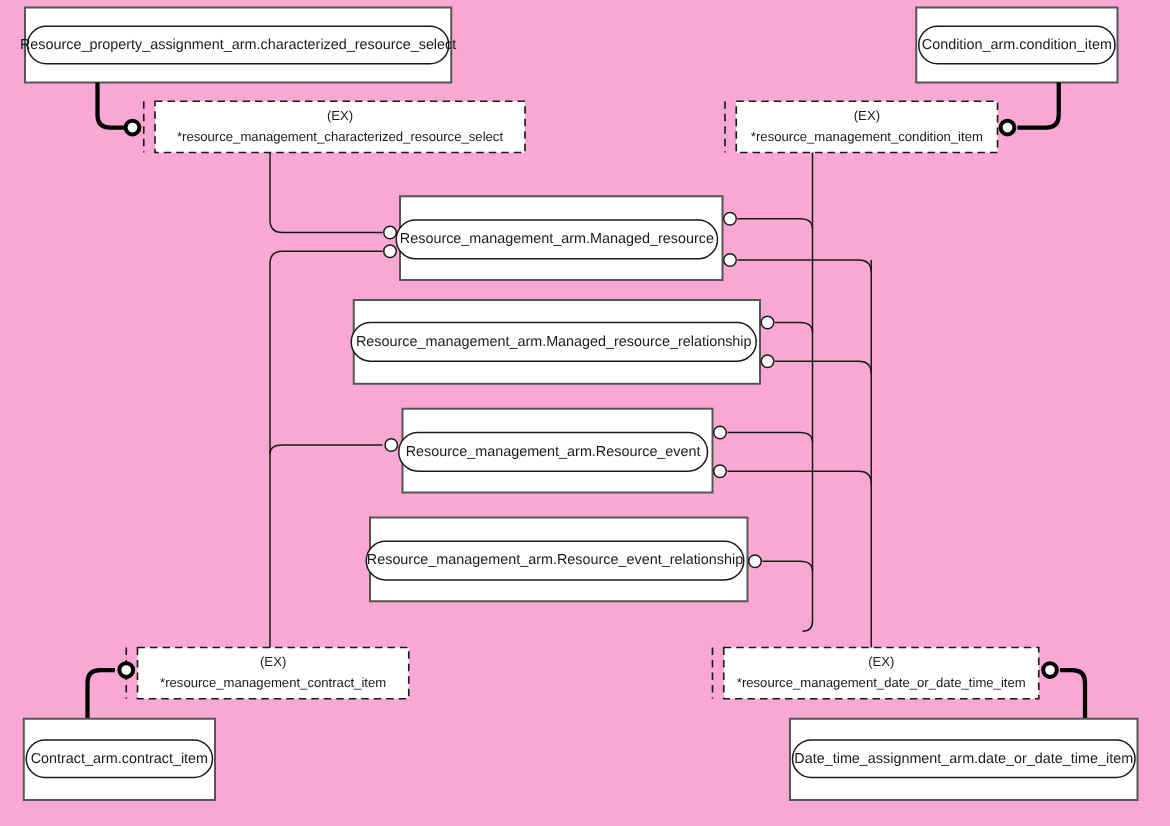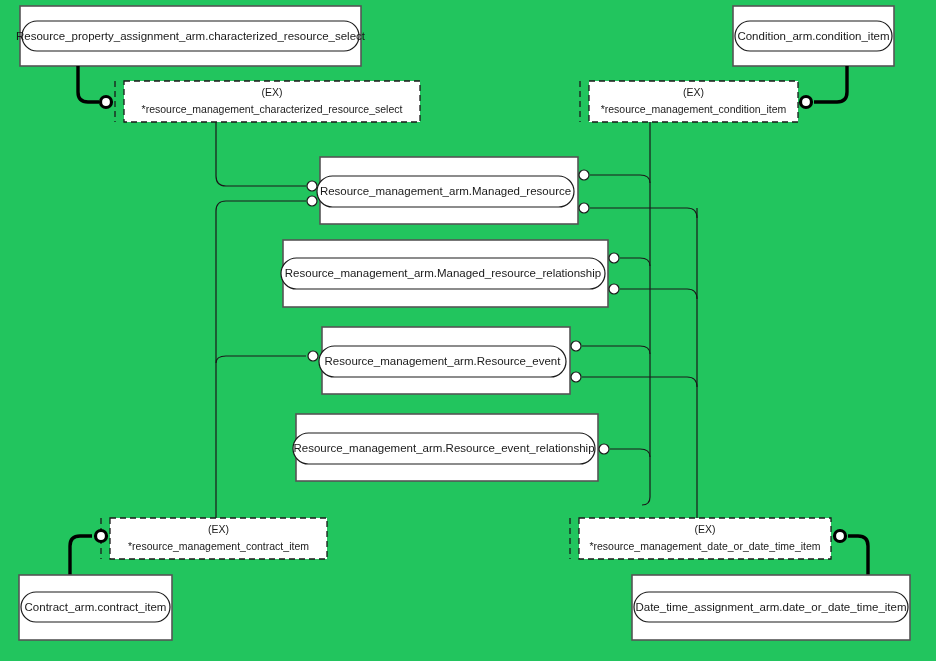--- a/index.html
+++ b/index.html
@@ -4,21 +4,21 @@
 <style>
   html, body {
     margin: 0;
     padding: 0;
     background: #ffffff;
   }
   #diagram-root {
     position: relative;
     width: 936px;
     height: 661px;
-    background: #22c55e;
+    background: #f9a8d4;
     font-family: "Liberation Sans", sans-serif;
     overflow: hidden;
   }
   svg#expressg {
     display: block;
     width: 936px;
     height: 661px;
   }
   .outer-box {
     fill: #ffffff;

